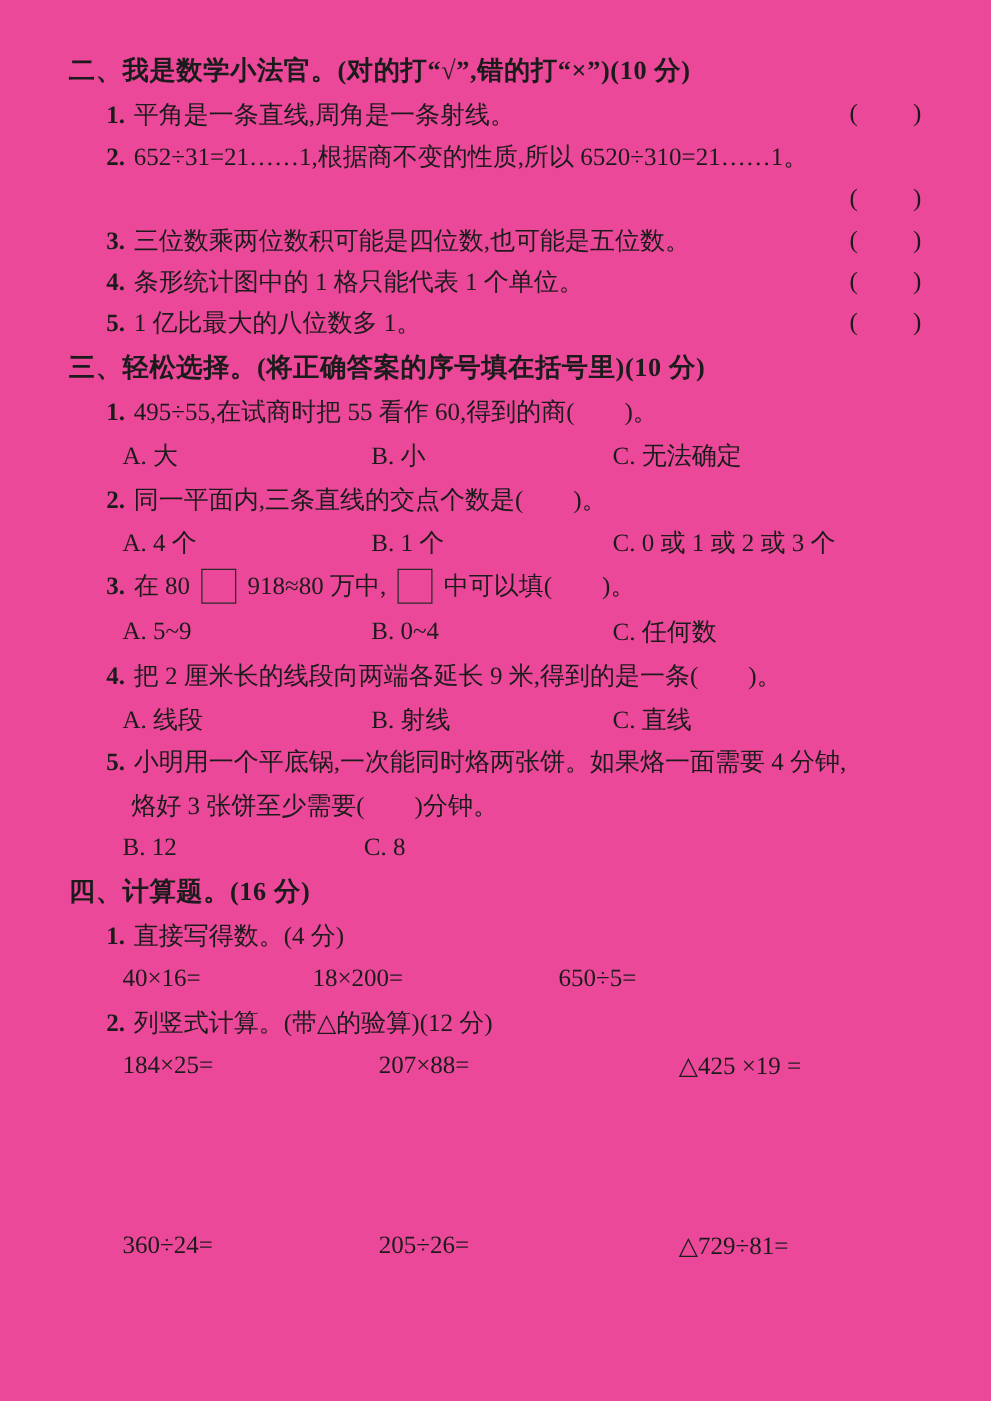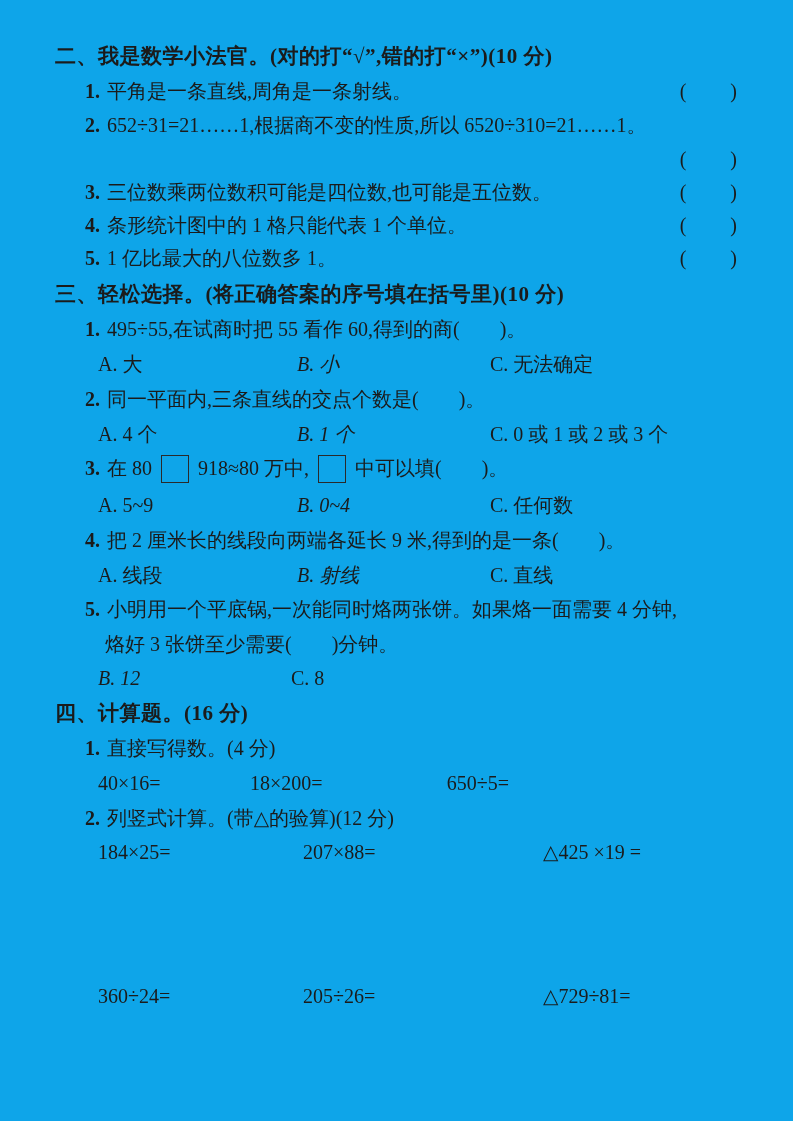--- a/index.html
+++ b/index.html
@@ -1,20 +1,20 @@
 <!DOCTYPE html>
 <html><head>
 <meta charset="utf-8">
 <style>
   html,body { margin:0; padding:0; background:#e8e8e8; }
   .sheet {
     position:relative;
     width:793px; height:1121px;
     margin:0 auto;
-    background:#0ea5e9;
+    background:#ec4899;
     color:#1b1b1b;
     font-family:"Liberation Serif","DejaVu Serif",serif;
     font-size:20px;
     box-sizing:border-box;
     padding:38px 56px 0 55px;
     overflow:hidden;
   }
   .heading {
     font-weight:700;
     font-size:21px;
@@ -28,21 +28,21 @@
   .row.h33 { height:33px; }
   .sb { justify-content:space-between;gap:20px; }
   .fe { justify-content:flex-end; }
   .ind1 { margin-left:30px; }
   .cont { margin-left:50px; }
   .num { font-weight:700; margin-right:7px; }
   .bracket { display:inline-flex; align-items:center; }
   .bracket .gap { display:inline-block; width:44px; }
   .opts { margin-left:43px; }
   .opt1 { display:inline-block; width:199px; }
-  .opt2 { display:inline-block; width:193px;font-style:italic; }
+  .opt2 { display:inline-block; width:193px; }
   .opt3 { display:inline-block; flex:1; }
   .calc { margin-left:43px; }
   .c41 { display:inline-block; width:152px; }
   .c42 { display:inline-block; width:158px; }
   .c43 { display:inline-block; width:140px;text-align:center; }
   .c44 { display:inline-block; flex:1; }
   .c31 { display:inline-block; width:205px; }
   .c32 { display:inline-block; width:240px; }
   .c33 { display:inline-block; flex:1; }
   .sq {

